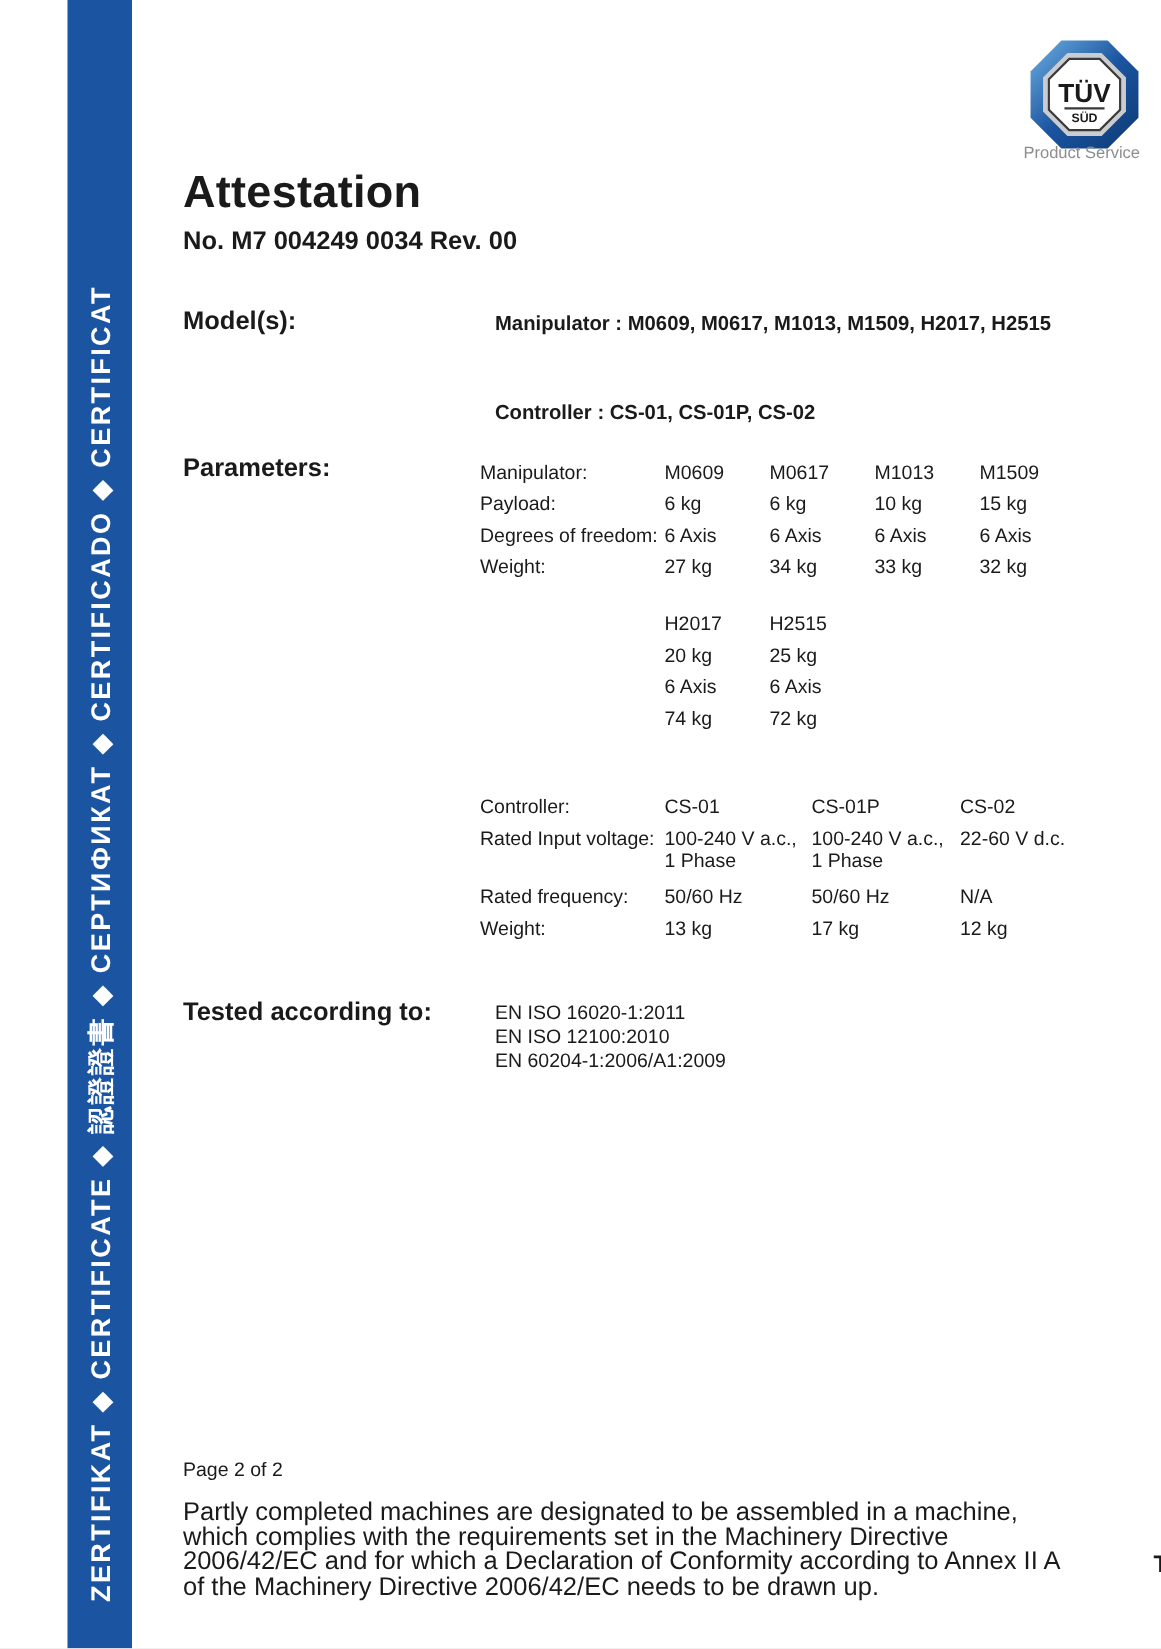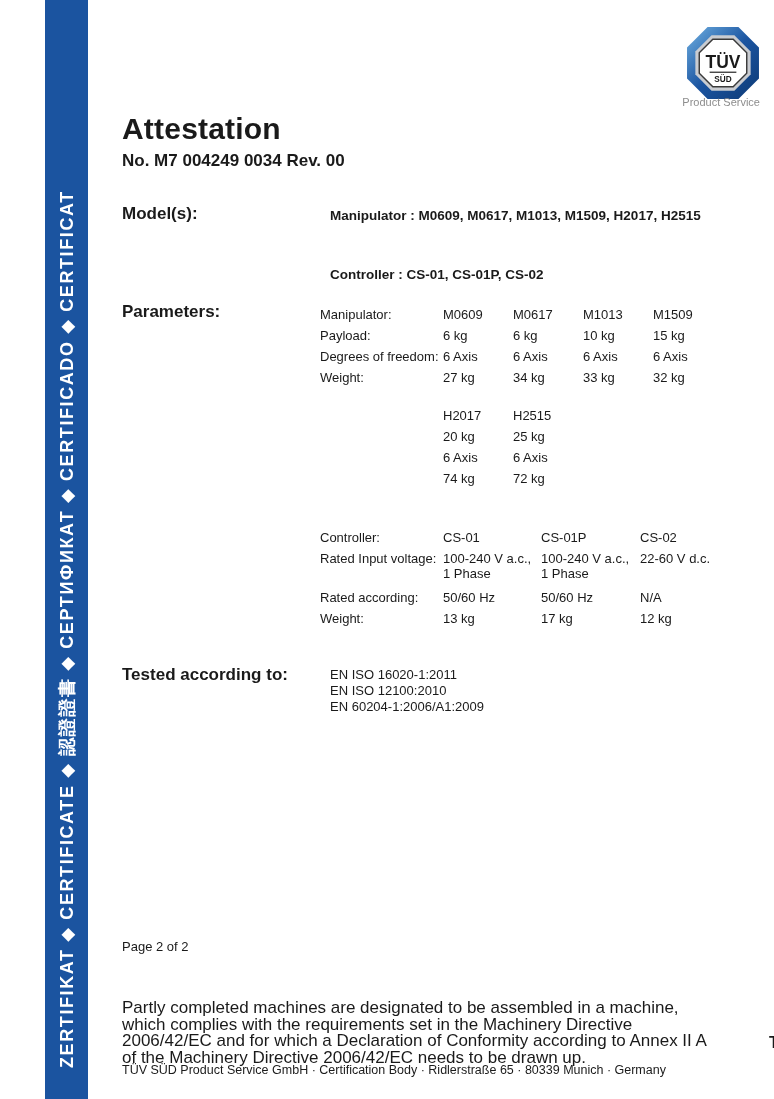--- a/index.html
+++ b/index.html
@@ -38,21 +38,21 @@
   .plabel { width:123px; }
   .pcell { width:70px; }
   .ccell1 { width:98px; padding-right:4px; box-sizing:border-box; }
   .ccell2 { width:99px; padding-right:4px; box-sizing:border-box; }
   .ccell3 { width:110px; }
   .crow-gap { margin-top:6px; }
   .wrapcell { line-height:15px; padding-top:3px; }
   
   .standards { position:absolute; left:330px; top:667px; font-size:13px; line-height:16px; }
   
-  .page-indicator { position:absolute; left:122px; top:939px; font-size:13px; }
+  .page-indicator { position:absolute; left:122px; top:972px; font-size:13px; }
   .footer-note { position:absolute; left:122px; top:1000px; width:600px; font-size:17px; line-height:16.5px; }
   .tuv-wordmark { position:absolute; left:730px; top:1034px; font-size:16px; font-weight:bold; letter-spacing:-0.5px;margin-left:39px; }
   .tuv-wordmark sup { font-size:9px; font-weight:normal; }
   .company-line { position:absolute; left:122px; top:1063px; font-size:12.5px; }
 </style>
 </head>
 <body>
 
 <div class="page">
 
@@ -144,21 +144,21 @@
       <div class="ccell2">CS-01P</div>
       <div class="ccell3">CS-02</div>
     </div>
     <div class="prow">
       <div class="plabel">Rated Input voltage:</div>
       <div class="ccell1 wrapcell">100-240 V a.c., 1 Phase</div>
       <div class="ccell2 wrapcell">100-240 V a.c., 1 Phase</div>
       <div class="ccell3 wrapcell">22-60 V d.c.</div>
     </div>
     <div class="prow crow-gap">
-      <div class="plabel">Rated according:</div>
+      <div class="plabel">Rated frequency:</div>
       <div class="ccell1">50/60 Hz</div>
       <div class="ccell2">50/60 Hz</div>
       <div class="ccell3">N/A</div>
     </div>
     <div class="prow">
       <div class="plabel">Weight:</div>
       <div class="ccell1">13 kg</div>
       <div class="ccell2">17 kg</div>
       <div class="ccell3">12 kg</div>
     </div>
@@ -167,15 +167,14 @@
   <div class="sec-label" style="top:665px">Tested according to:</div>
   <div class="standards">
     <div>EN ISO 16020-1:2011</div>
     <div>EN ISO 12100:2010</div>
     <div>EN 60204-1:2006/A1:2009</div>
   </div>
 
   <div class="page-indicator">Page 2 of 2</div>
   <div class="footer-note">Partly completed machines are designated to be assembled in a machine, which complies with the requirements set in the Machinery Directive 2006/42/EC and for which a Declaration of Conformity according to Annex II A of the Machinery Directive 2006/42/EC needs to be drawn up.</div>
   <div class="tuv-wordmark"><span>TÜV</span><sup>®</sup></div>
-  <div class="company-line">TÜV SÜD Product Service GmbH · Certification Body · Ridlerstraße 65 · 80339 Munich · Germany</div>
 
 </div>
 
 </body></html>

